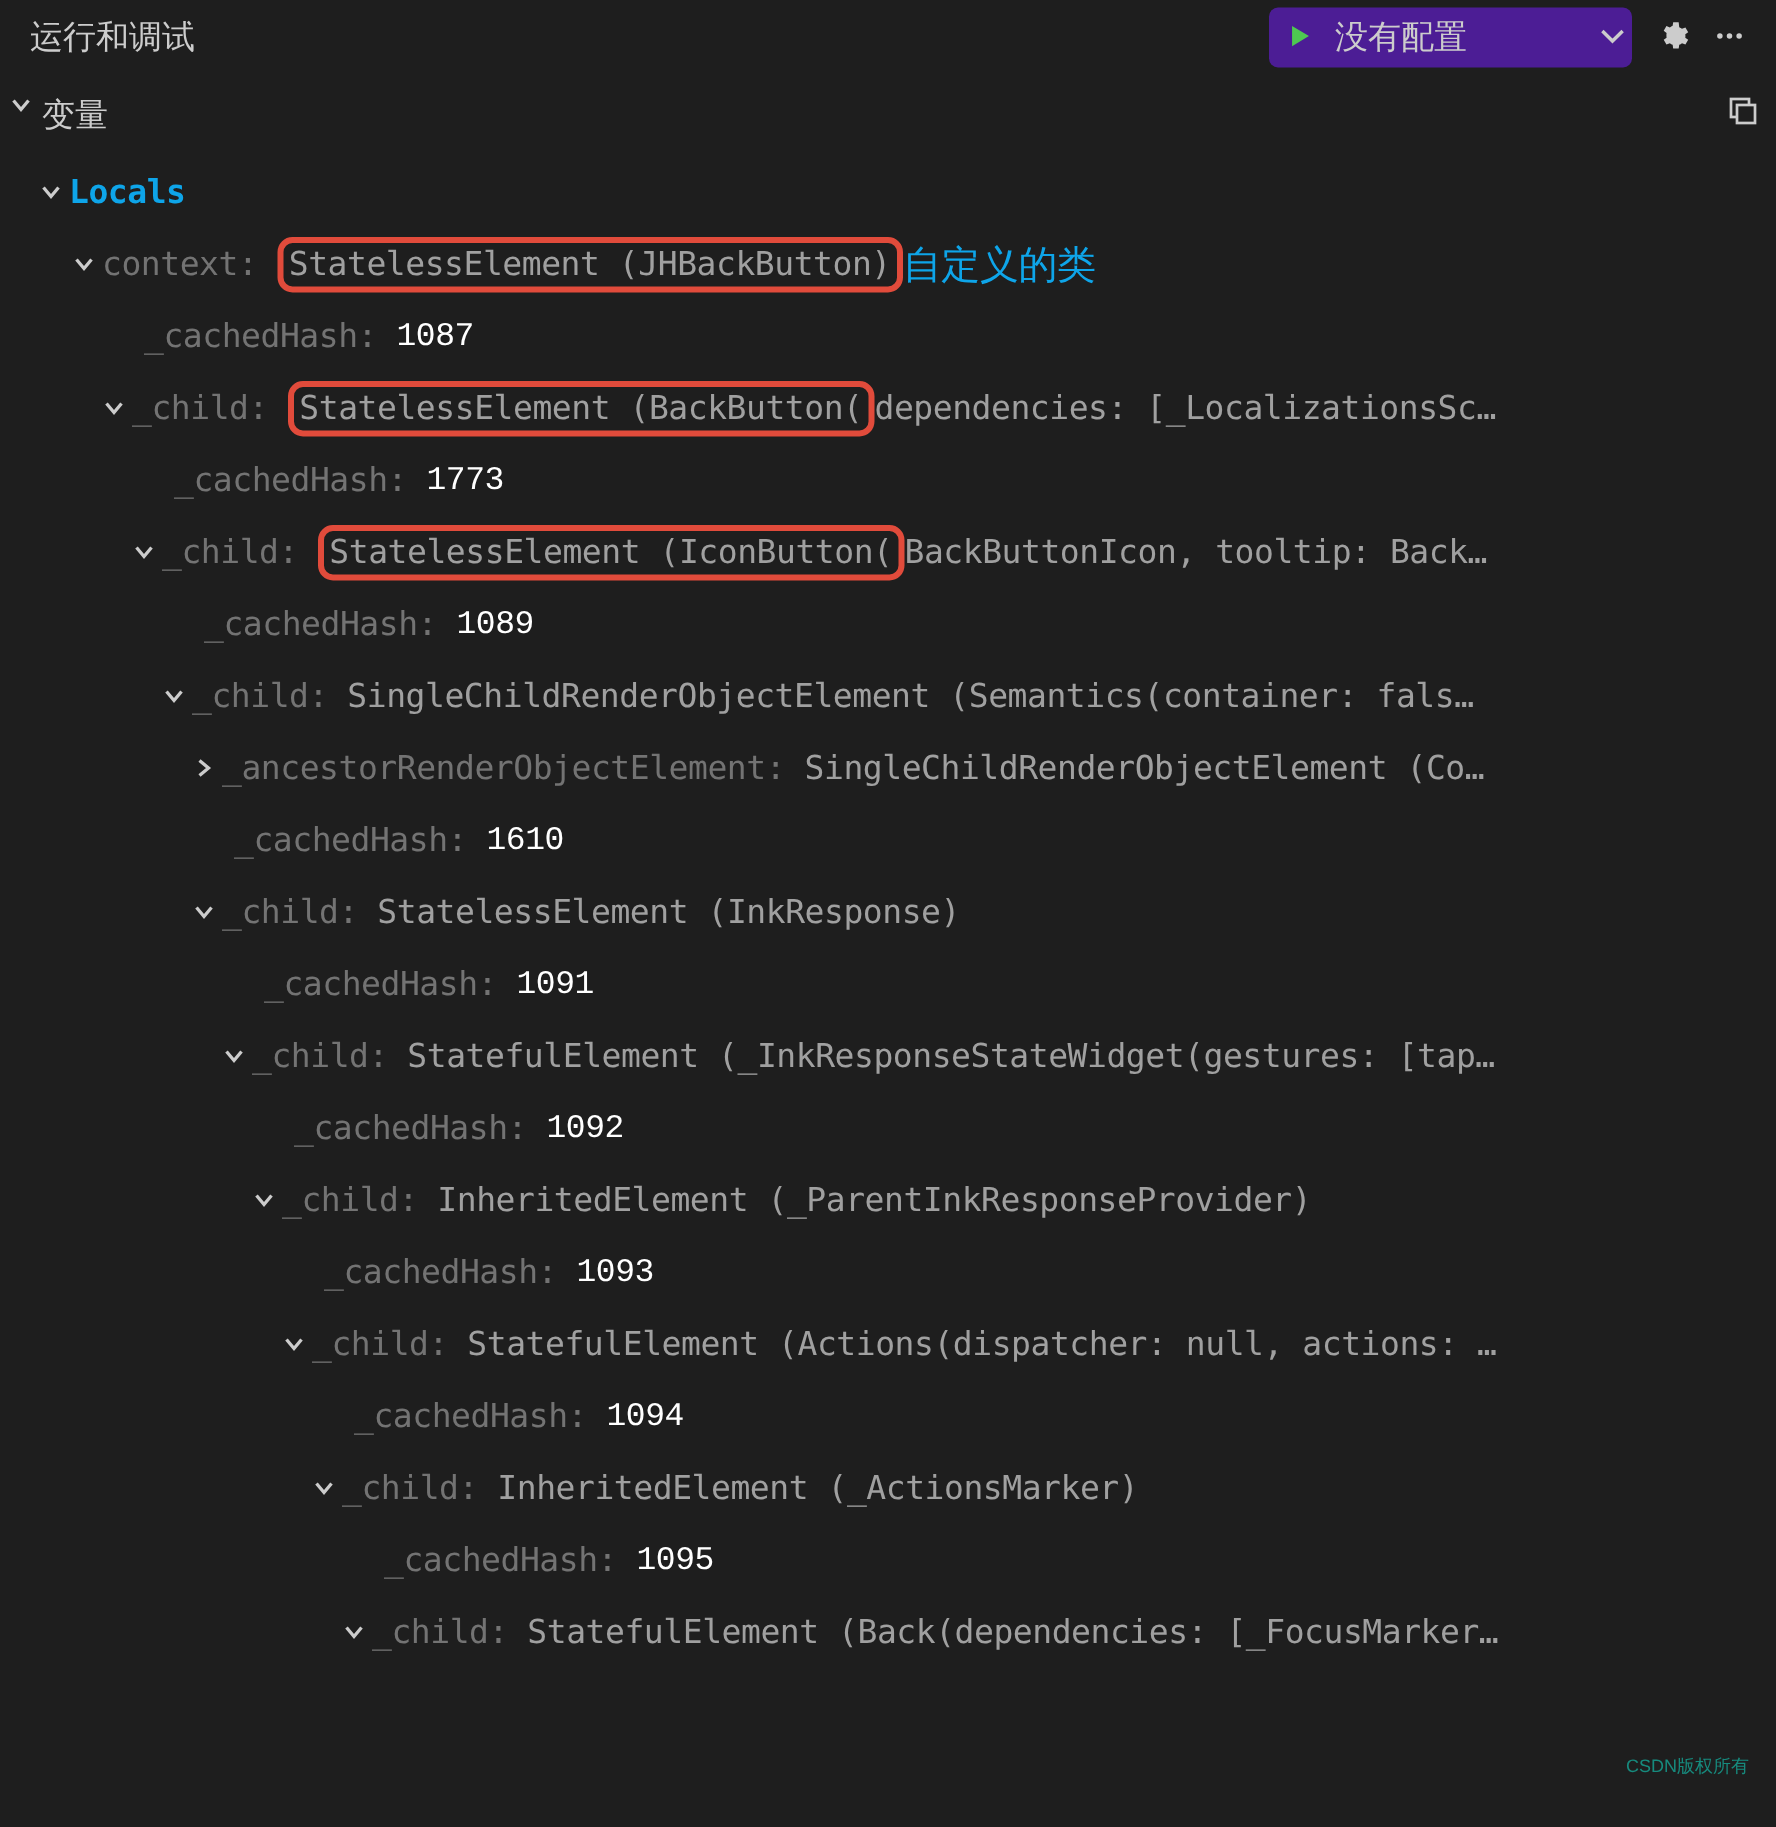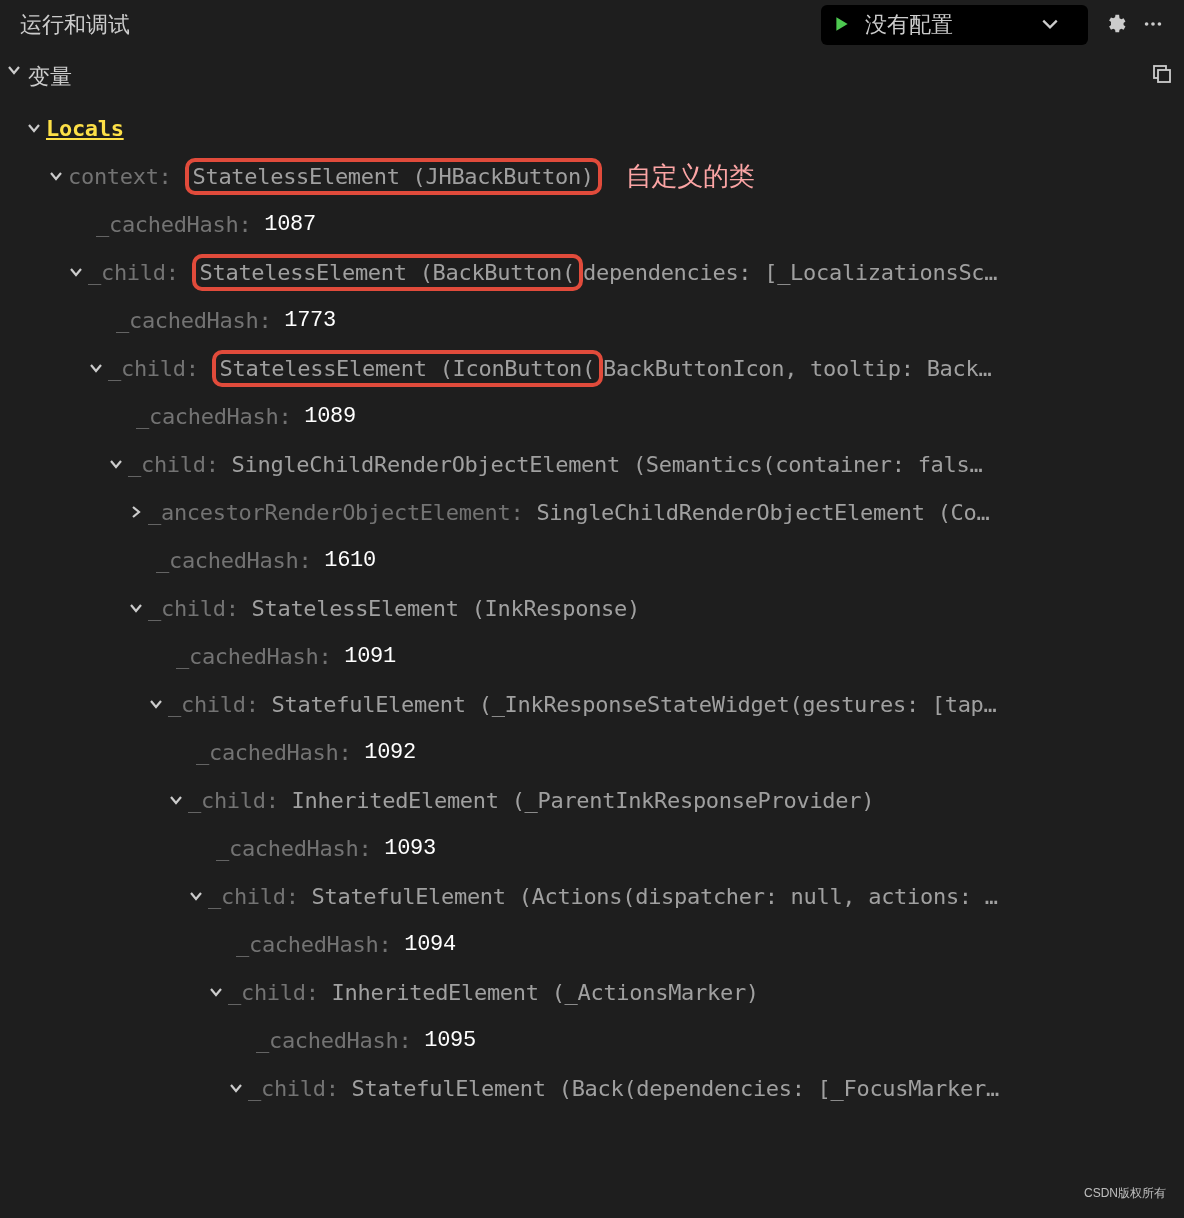--- a/index.html
+++ b/index.html
@@ -18,22 +18,22 @@
       display: flex;
       align-items: center;
       justify-content: space-between;
       padding: 10px 20px 14px 20px;
       height: 54px;
     }
     .header-title { color: #cccccc; font-size: 22px; }
     .header-actions { display: flex; align-items: center; gap: 16px; }
     .config-btn {
       display: flex; align-items: center; gap: 14px;
-      background: #000000; border-radius: 6px;
-      padding: 6px 29px 6px 12px; height: 40px;
+      background: #4c1d95; border-radius: 6px;
+      padding: 6px 4px 6px 12px; height: 40px;
     }
     .play-icon svg { width: 18px; height: 18px; fill: #4EC951; }
     .config-label { color: #cccccc; font-size: 22px; }
     .chev-dn svg { width: 18px; height: 12px; stroke: #cccccc; fill: none; stroke-width: 2; }
     .gear-icon svg, .dots-icon svg { width: 22px; height: 22px; fill: #cccccc; }
     
     .section-header {
       display: flex; align-items: flex-start; padding: 8px 10px 8px 6px;
     }
     .section-header .label { font-size: 22px; margin-left: 6px; }
@@ -41,33 +41,33 @@
     .collapse-icon svg { width: 24px; height: 24px; fill: #cccccc; }
     
     .tree { padding: 4px 0 0 0; }
     .node-row {
       display: flex; align-items: center;
       height: 48px; white-space: nowrap;
       padding-left: 6px;
     }
     .node-row .chev { width: 24px; display: inline-flex; justify-content: center; align-items: center; }
     .chev svg { width: 16px; height: 16px; fill: none; stroke: #cccccc; stroke-width: 2.2; }
-    .node-label { color: #fde047; font-weight: 700; font-size: 22px; text-decoration: underline; }
+    .node-label { color: #0ea5e9; font-weight: 700; font-size: 22px; }
     
     .key { color: #737373; }
     .val-text { color: #a0a0a0; }
     .val-num { color: #ffffff; font-family: Liberation Mono, monospace; }
     
     .highlight-box {
       border: 4px solid #E14B3B;
       border-radius: 10px;
       padding: 2px 4px;
     }
-    .annotation { color: #fca5a5; font-size: 26px; margin-left: 24px; }
-    .watermark { position: absolute; right: 18px; bottom: 16px; color: #ffffff; font-size: 12px; opacity: 0.7; }
+    .annotation { color: #0ea5e9; font-size: 26px; }
+    .watermark { position: absolute; right: 18px; bottom: 32px; color: #14b8a6; font-size: 12px; opacity: 0.7; }
   </style>
 </head>
 <body>
 
 <div class="header">
   <div class="header-title">运行和调试</div>
   <div class="header-actions">
     <div class="config-btn">
       <span class="play-icon"><svg viewBox="0 0 16 16">
             <path d="M3 2 L13 8 L3 14 Z"></path>

